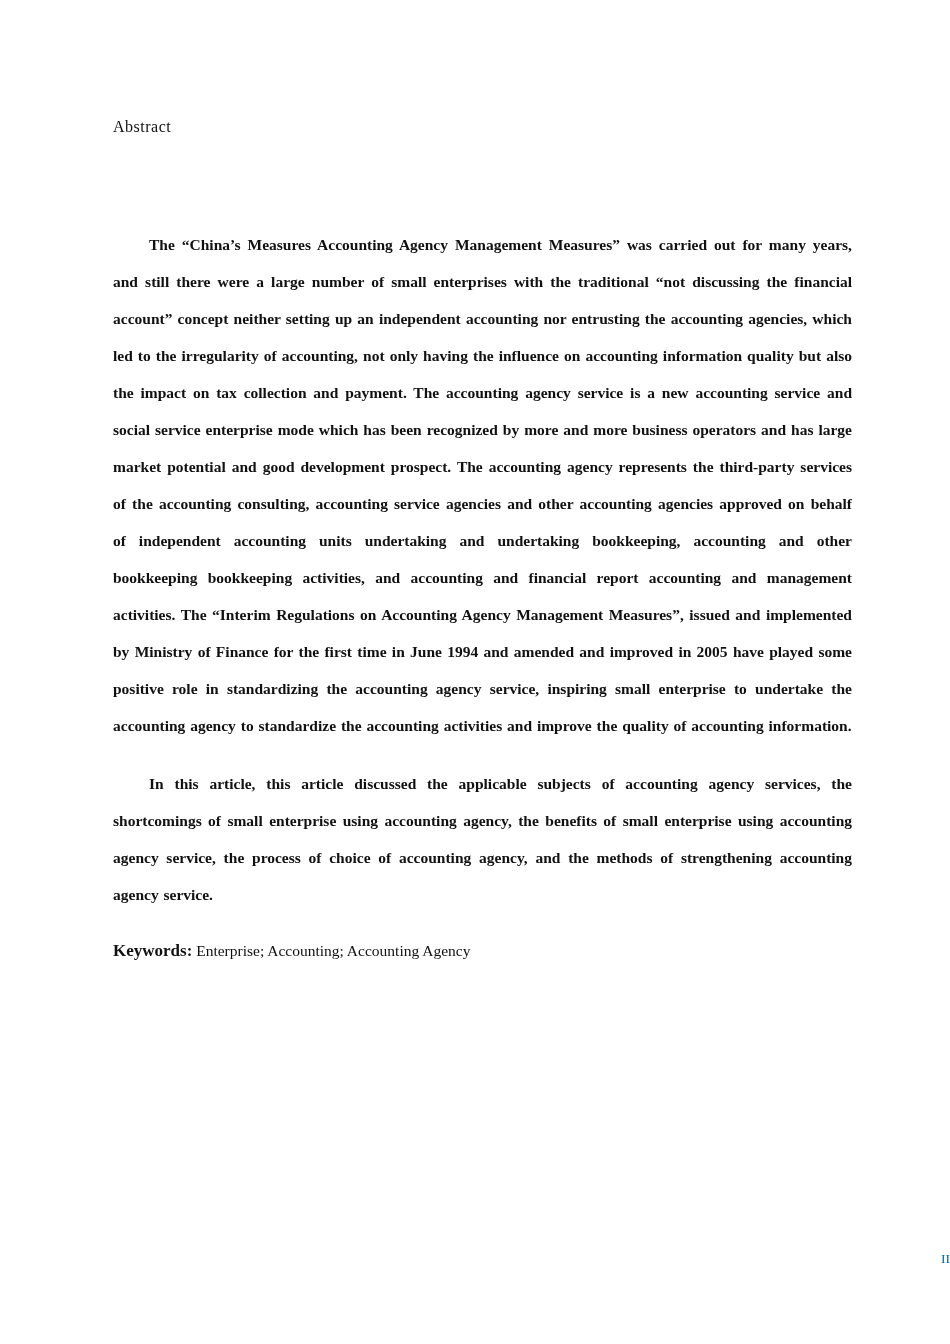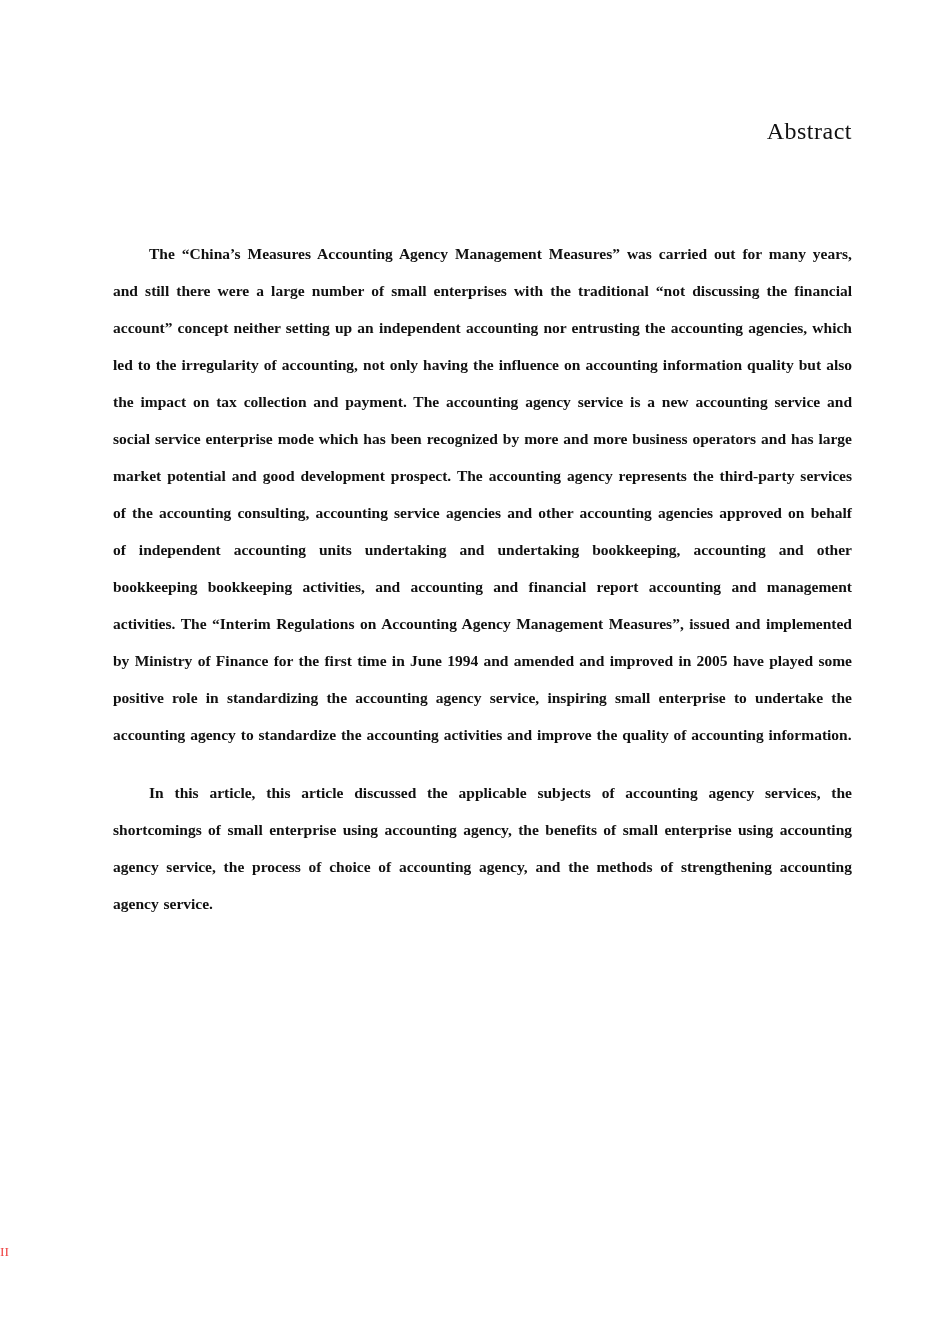--- a/index.html
+++ b/index.html
@@ -14,23 +14,23 @@
   }
   .page {
     position: relative;
     width: 950px;
     height: 1344px;
     background: #ffffff;
     padding: 118px 98px 0 113px; 
   }
   .title {
     font-family: "Liberation Serif", serif;
-    font-size: 24px;
+    font-size: 16px;
     font-weight: 400;
-    text-align: right;
+    text-align: left;
     letter-spacing: 0.5px;
     color: #111111;
   }
   .body-text {
     margin-top: 90px;
   }
   .para {
     font-size: 15.5px;
     line-height: 37px;
     text-align: justify;
@@ -52,34 +52,37 @@
     font-weight: 700;
     font-size: 17px;
   }
   .keywords-text {
     font-size: 15.5px;
   }
   .page-number {
     position: absolute;
     left: 0;
     right: 0;
-    bottom: 84px;
-    text-align: left;
+    bottom: 77px;
+    text-align: right;
     font-size: 13.5px;
-    color: #ef4444;
+    color: #0369a1;
   }
 </style>
 </head>
 <body>
 
 <div class="page">
 
   <h1 class="title">Abstract</h1>
 
   <div class="body-text">
     <p class="para">The “China’s Measures Accounting Agency Management Measures” was carried out for many years, and still there were a large number of small enterprises with the traditional “not discussing the financial account” concept neither setting up an independent accounting nor entrusting the accounting agencies, which led to the irregularity of accounting, not only having the influence on accounting information quality but also the impact on tax collection and payment. The accounting agency service is a new accounting service and social service enterprise mode which has been recognized by more and more business operators and has large market potential and good development prospect. The accounting agency represents the third-party services of the accounting consulting, accounting service agencies and other accounting agencies approved on behalf of independent accounting units undertaking and undertaking bookkeeping, accounting and other bookkeeping bookkeeping activities, and accounting and financial report accounting and management activities. The “Interim Regulations on Accounting Agency Management Measures”, issued and implemented by Ministry of Finance for the first time in June 1994 and amended and improved in 2005 have played some positive role in standardizing the accounting agency service, inspiring small enterprise to undertake the accounting agency to standardize the accounting activities and improve the quality of accounting information.</p>
     <p class="para">In this article, this article discussed the applicable subjects of accounting agency services, the shortcomings of small enterprise using accounting agency, the benefits of small enterprise using accounting agency service, the process of choice of accounting agency, and the methods of strengthening accounting agency service.</p>
   </div>
 
+  <p class="keywords-line">
+    <span class="keywords-label">Keywords:</span><span class="keywords-text"> Enterprise; Accounting; Accounting Agency</span>
+  </p>
 
   <div class="page-number">II</div>
 
 </div>
 
 </body></html>

